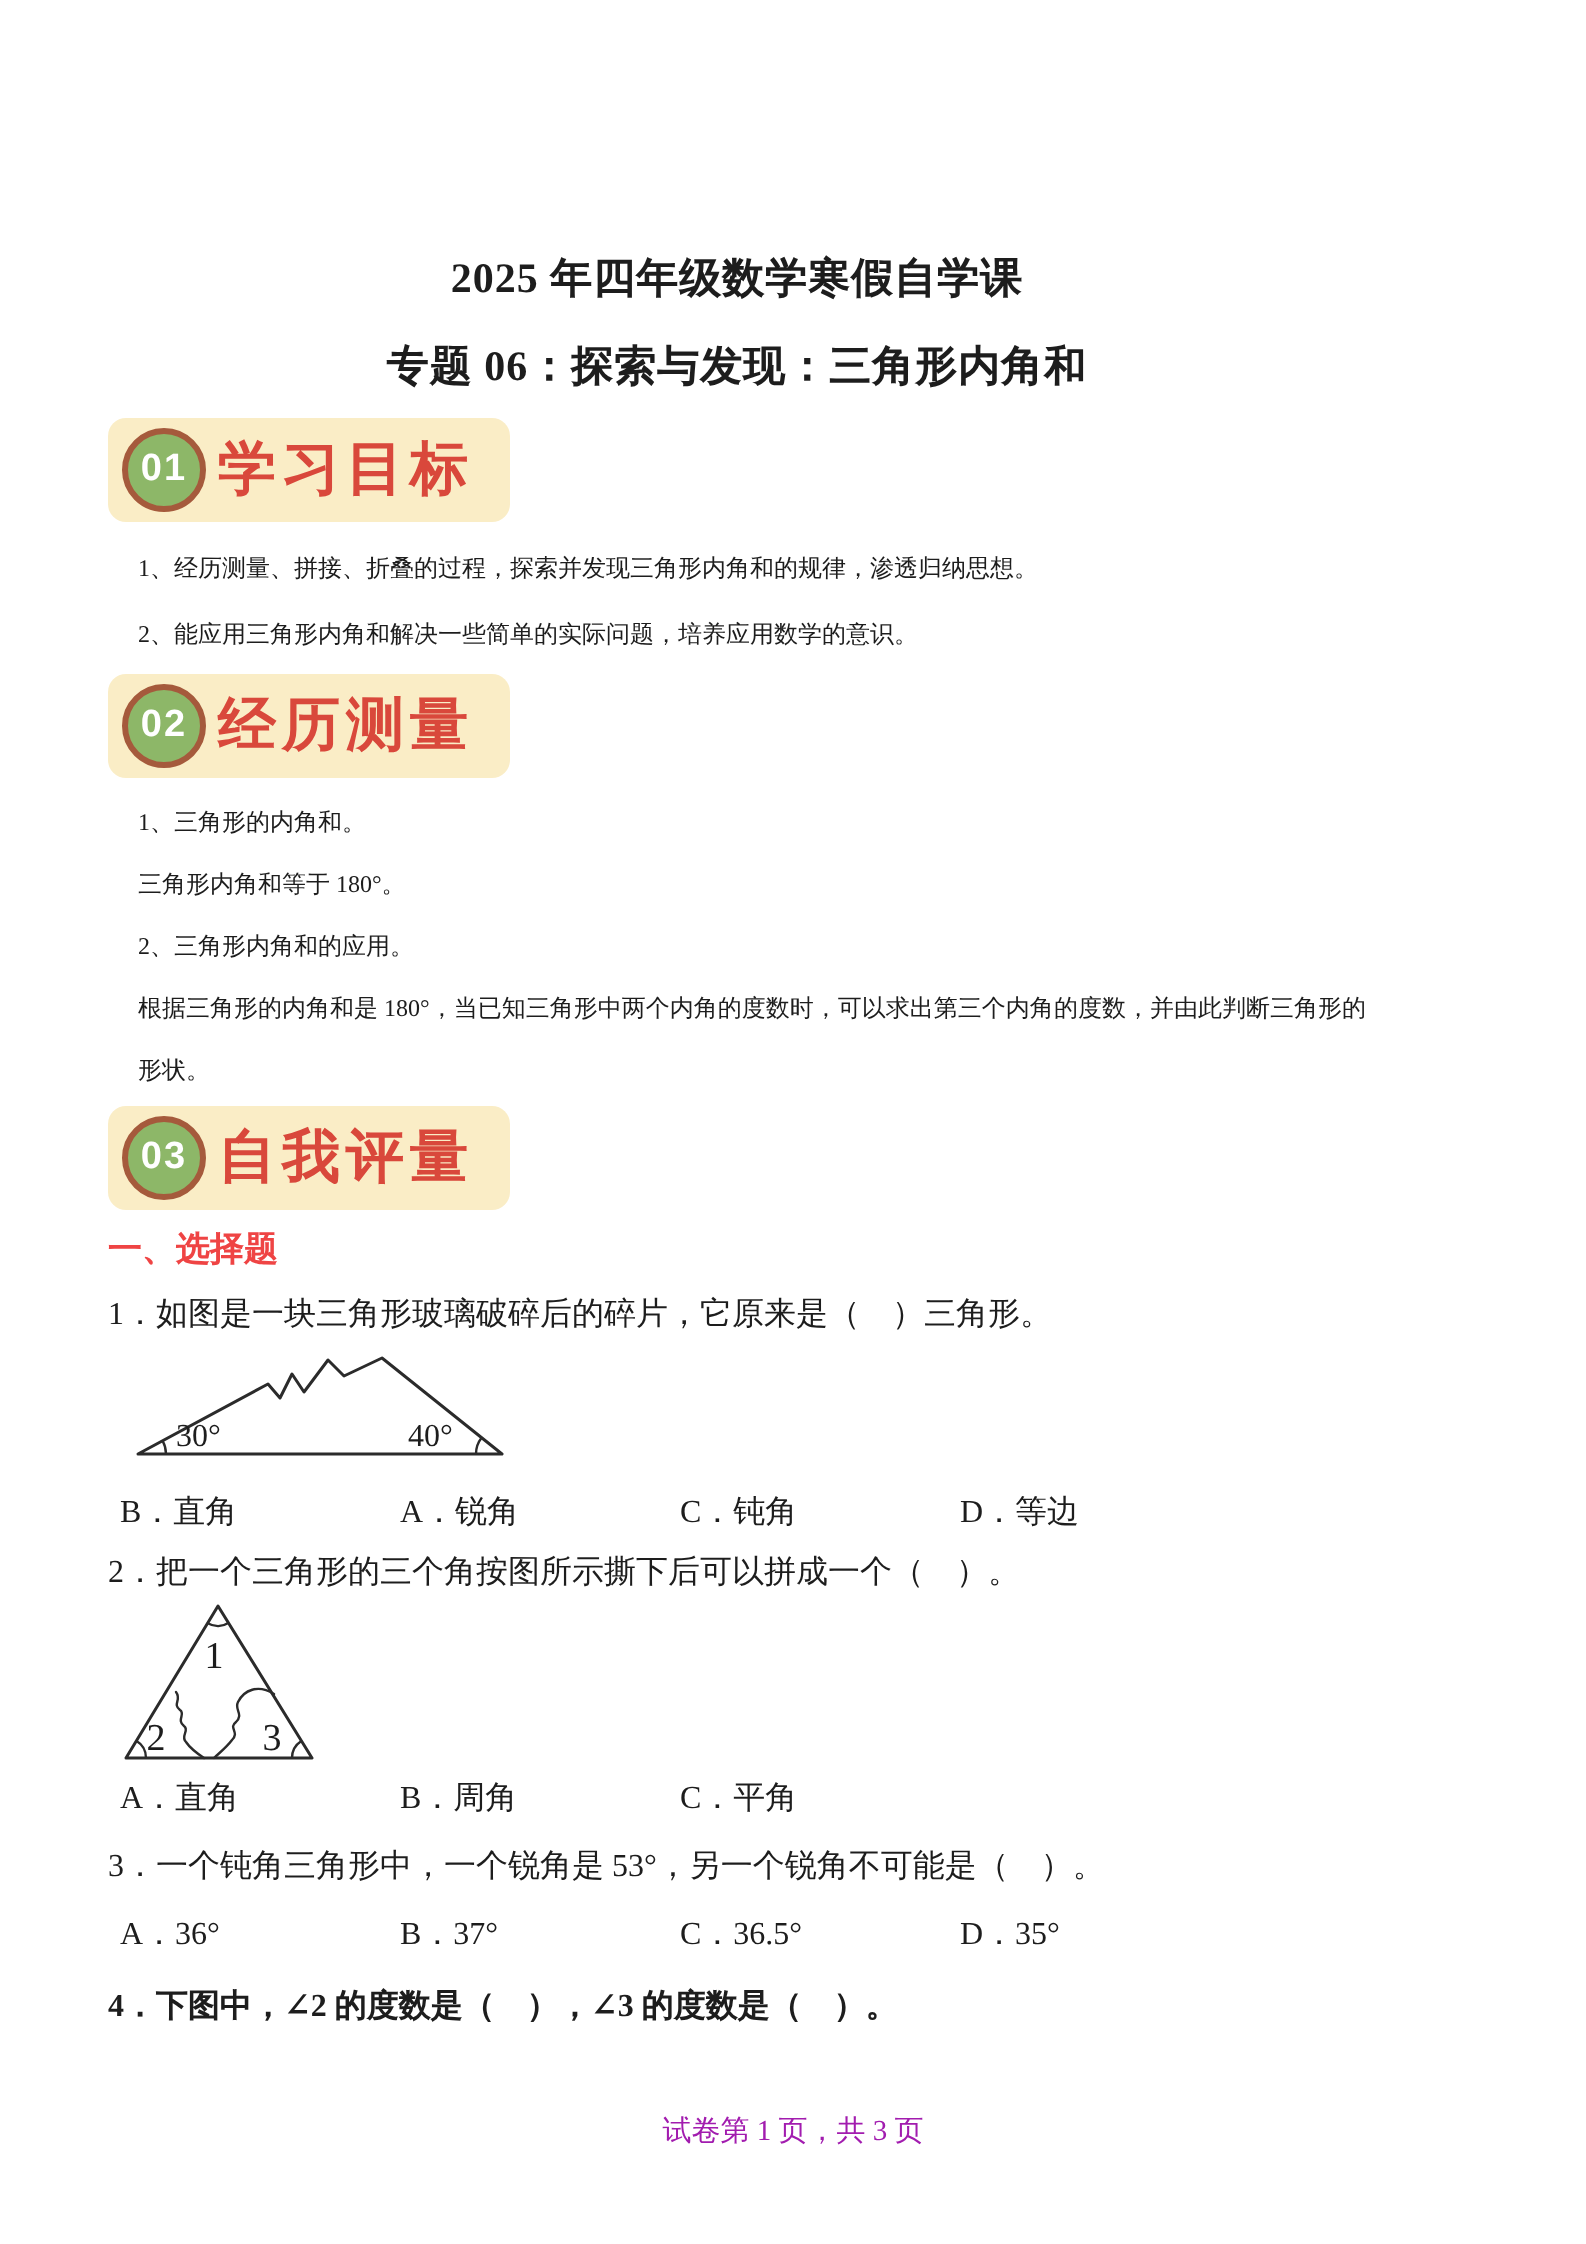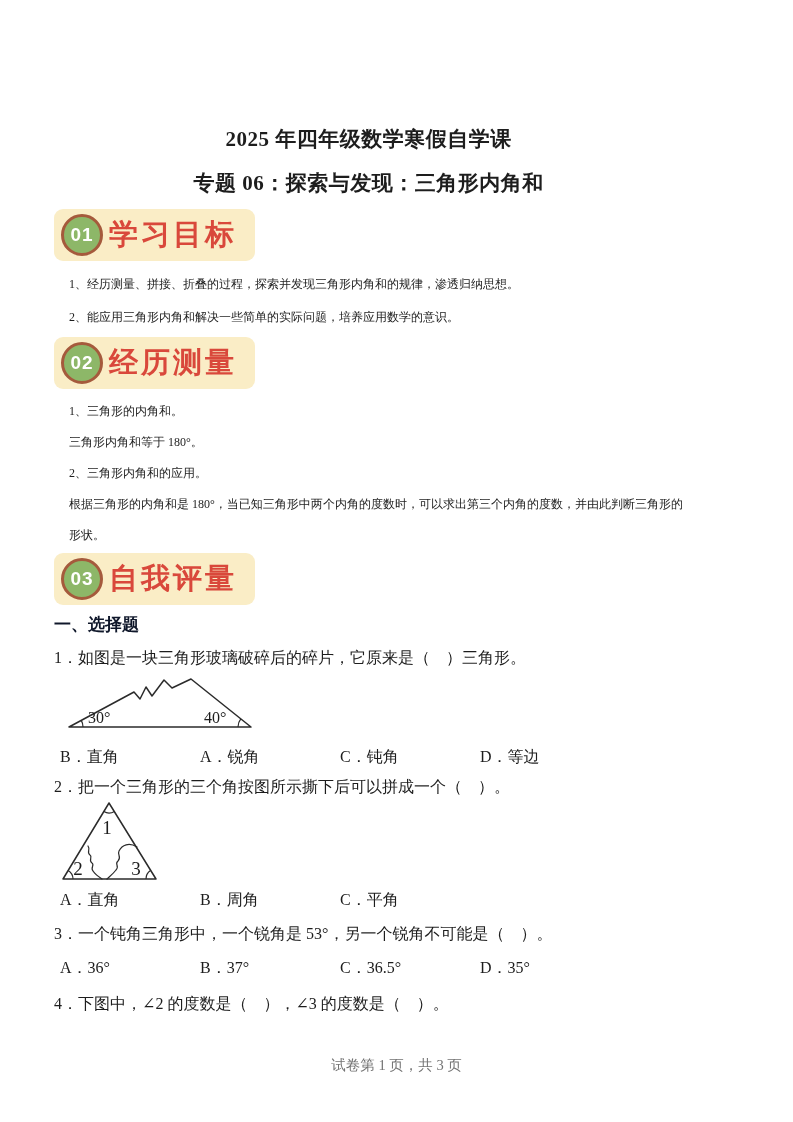--- a/index.html
+++ b/index.html
@@ -48,38 +48,38 @@
     color:var(--badge-title);letter-spacing:3px;white-space:nowrap;
   }
   .para-block{font-size:12px;margin-left:15px;}
   .para-block p{margin:0;}
   .objectives{margin-top:7px;line-height:33px;}
   .knowledge{margin-top:7px;line-height:31px;}
   .knowledge p.wrap{text-align:justify;}
   .quiz-heading{
     margin-top:7px;
     font:700 17px "Liberation Sans","DejaVu Sans",sans-serif;
-    line-height:26px;color:#0f172a;
+    line-height:26px;color:#ef4444;
   }
   .q{margin:0;font-size:16px;line-height:26px;}
   .q-1{margin-top:7px;}
   .q-2{margin-top:4px;}
   .q-3{margin-top:8px;}
-  .q-4{margin-top:10px;}
+  .q-4{margin-top:10px;font-weight:bold;}
   .fig{display:block;}
   .fig-1{margin:0 0 0 12px;}
   .fig-2{margin:0 0 0 5px;}
   .opts{display:flex;padding-left:6px;font-size:16px;line-height:26px;}
   .opts-1{margin-top:7px;}
   .opts-2{margin-top:5px;}
   .opts-3{margin-top:8px;}
   .opt{width:140px;flex:0 0 auto;}
   .footer{
     position:absolute;left:0;right:0;top:1056px;
-    text-align:center;font-size:14.5px;color:#737373;
+    text-align:center;font-size:14.5px;color:#a21caf;
   }
   .fig-line{fill:none;stroke:#2b2b2b;stroke-width:1.5;stroke-linejoin:round;stroke-linecap:round;}
   .fig-arc{fill:none;stroke:#2b2b2b;stroke-width:1.2;}
   .fig-tear{fill:none;stroke:#2b2b2b;stroke-width:1.2;stroke-linecap:round;}
   .fig-label{font-family:"Liberation Serif","DejaVu Serif",serif;fill:#1d1d1d;}
 </style>
 </head>
 <body>
 
 <div class="page">

